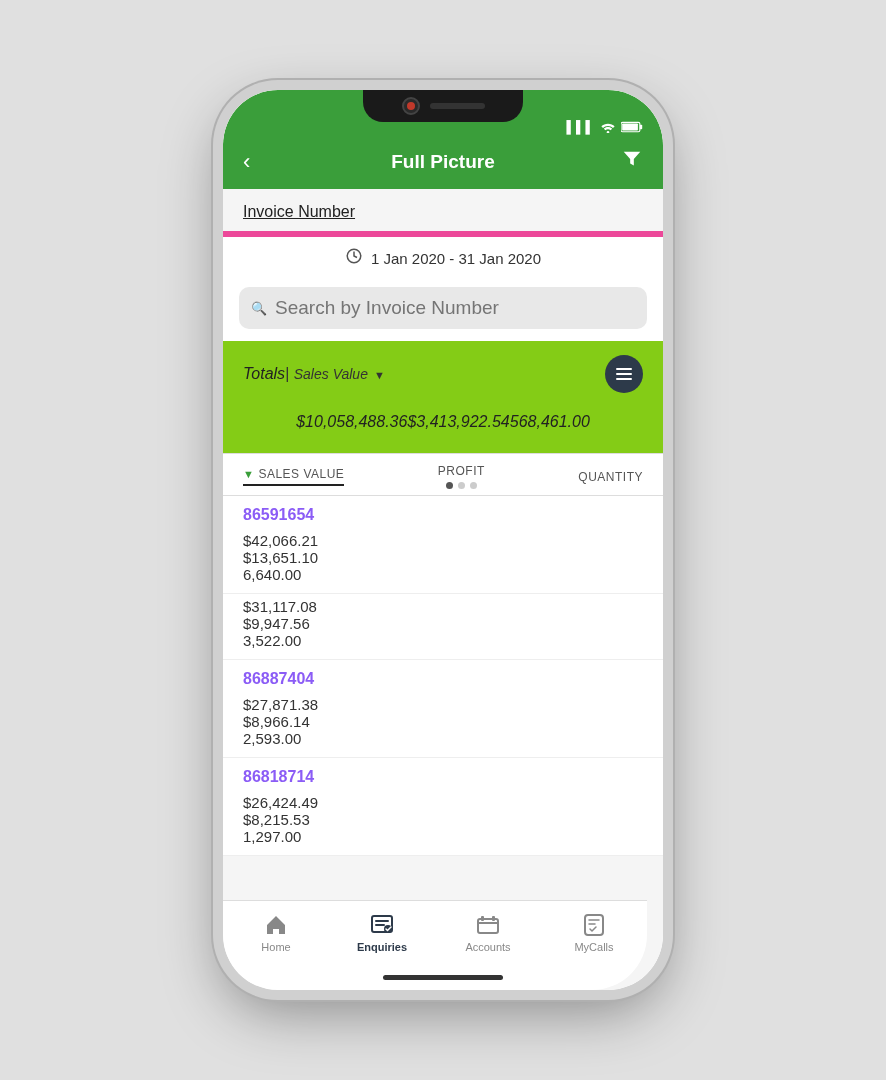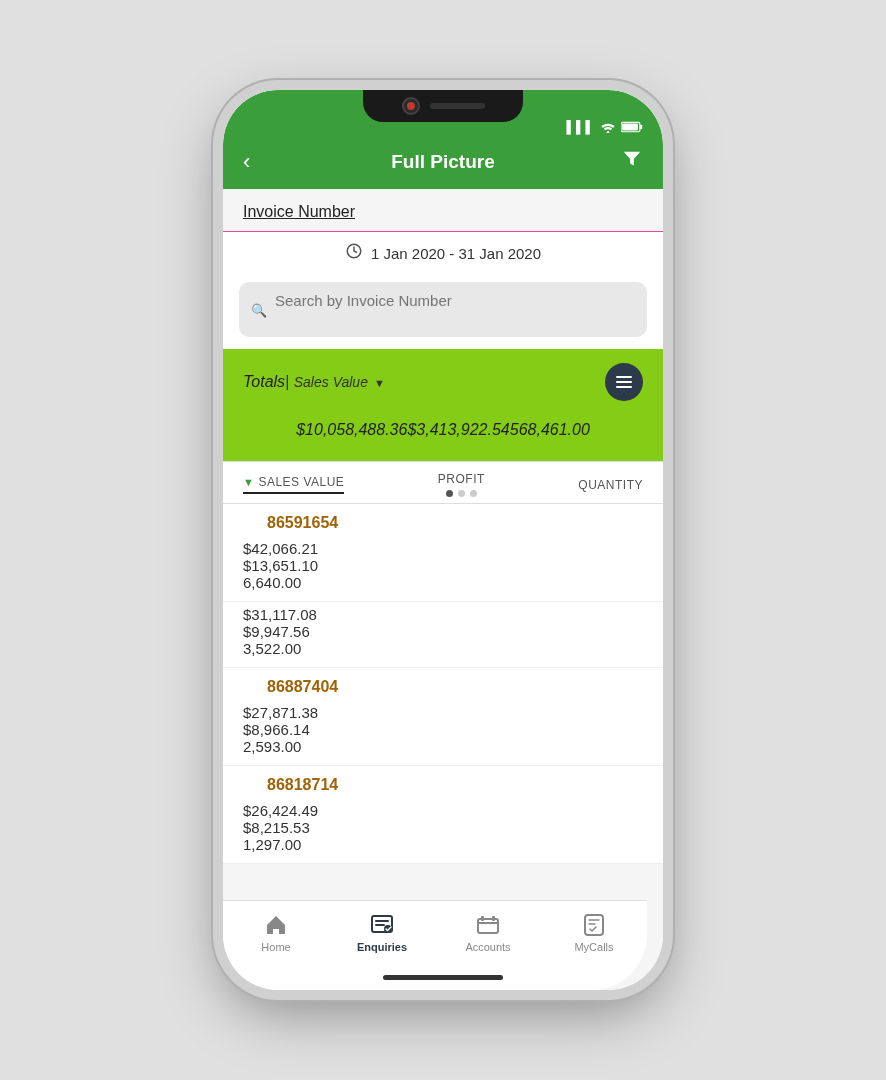--- a/index.html
+++ b/index.html
@@ -140,21 +140,21 @@
     .filter-btn {
       color: white;
       font-size: 20px;
       cursor: pointer;
       width: 30px;
       text-align: right;
     }
 
     .invoice-number-section {
       padding: 14px 20px 10px;
-      border-bottom: 1px solid #ec4899;
+      border-bottom: 6px solid #ec4899;
     }
 
     .invoice-number-label {
       font-size: 16px;
       color: #222;
       text-decoration: underline;
       font-weight: 400;
     }
 
     .date-range-section {
@@ -179,22 +179,22 @@
     .search-section {
       padding: 8px 16px 12px;
       background: white;
     }
 
     .search-input {
       width: 100%;
       background: #e8e8e8;
       border: none;
       border-radius: 10px;
-      padding: 10px 15px 28px 36px;
-      font-size: 15px;
+      padding: 10px 15px 10px 36px;
+      font-size: 19px;
       color: #a21caf;
       position: relative;
       outline: none;
     }
 
     .search-wrapper {
       position: relative;
     }
 
     .search-wrapper::before {
@@ -343,22 +343,21 @@
       border-bottom: 1px solid #eee;
     }
 
     .invoice-row {
       padding: 10px 20px 4px;
     }
 
     .invoice-id {
       font-size: 16px;
       font-weight: 700;
-      color: #a16207;
-      margin-left: 24px;
+      color: #8b5cf6;
     }
 
     .invoice-values {
       display: flex;
       justify-content: space-between;
       padding: 4px 20px 10px;
       flex-direction: column;
     }
 
     .invoice-value {

